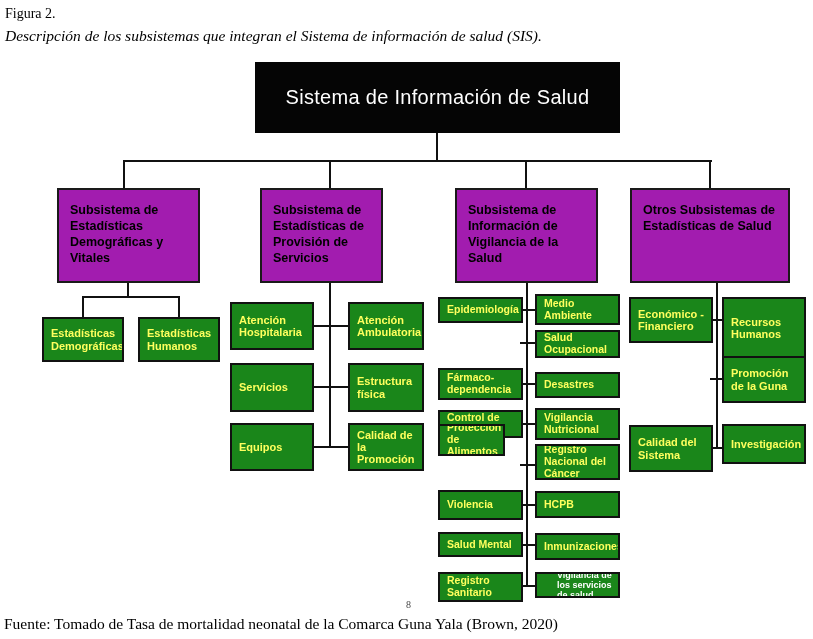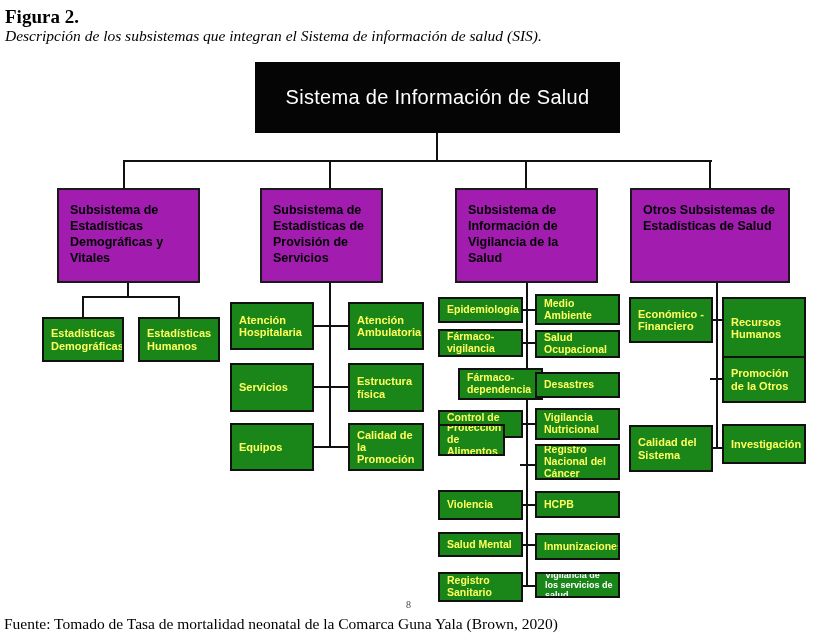--- a/index.html
+++ b/index.html
@@ -1,34 +1,34 @@
 <!DOCTYPE html>
 <html><head>
 <meta charset="utf-8">
 <style>
   html,body{margin:0;padding:0;background:#fff;}
   #page{position:relative;width:813px;height:639px;background:#ffffff;overflow:hidden;
         font-family:"Liberation Sans",sans-serif;}
   .serif{font-family:"Liberation Serif",serif;color:#000;}
-  #fig-label{position:absolute;left:5px;top:6px;font-size:19px;font-weight:bold;}
+  #fig-label{position:absolute;left:5px;top:6px;font-size:14px;font-weight:normal;}
   #fig-caption{position:absolute;left:5px;top:27px;font-size:15.5px;font-style:italic;white-space:nowrap;}
   #source-line{position:absolute;left:4px;top:615px;font-size:15.5px;white-space:nowrap;}
   #page-marker{position:absolute;left:406px;top:599px;font-size:10px;color:#444;}
 
   .root-box{position:absolute;left:255px;top:62px;width:365px;height:71px;background:#050505;
             color:#ffffff;display:flex;align-items:center;justify-content:center;
             font-size:20px;letter-spacing:.3px;}
   .sub-box{position:absolute;background:#a21caf;border:2px solid #1a1a1a;box-sizing:border-box;
            color:#000;font-weight:bold;font-size:12.5px;line-height:1.28;
            padding:12px 8px 0 11px;}
   .node{position:absolute;background:#1a861a;border:2px solid #111;box-sizing:border-box;
         color:#ffff5e;font-weight:bold;font-size:11px;line-height:1.12;
         display:flex;align-items:center;padding:1px 4px 1px 7px;overflow:hidden;}
   .node.sm{font-size:10.5px;}
-  .node.xs{font-size:9px;color:#ffffff;padding-left:8px;}
+  .node.xs{font-size:9px;color:#ffffff;padding-left:20px;}
   .line{position:absolute;background:#111;}
 </style>
 </head>
 <body>
 
 <div id="page">
 
   <div id="fig-label" class="serif">Figura 2.</div>
   <div id="fig-caption" class="serif">Descripción de los subsistemas que integran el Sistema de información de salud (SIS).</div>
 
@@ -71,42 +71,41 @@
   <div class="line" style="left:520px;top:342px;width:16px;height:2px"></div>
   <div class="line" style="left:520px;top:383px;width:16px;height:2px"></div>
   <div class="line" style="left:520px;top:423px;width:16px;height:2px"></div>
   <div class="line" style="left:520px;top:464px;width:16px;height:2px"></div>
   <div class="line" style="left:520px;top:504px;width:16px;height:2px"></div>
   <div class="line" style="left:520px;top:544px;width:16px;height:2px"></div>
   <div class="line" style="left:520px;top:585px;width:16px;height:2px"></div>
 
   <div class="node sm" style="left:438px;top:297px;width:85px;height:26px">Epidemiología</div>
   <div class="node sm" style="left:535px;top:294px;width:85px;height:31px">Medio Ambiente</div>
-  <div class="node sm" style="left:438px;top:329px;width:85px;height:28px">Fármaco-vigilancia</div>
   <div class="node sm" style="left:535px;top:330px;width:85px;height:28px">Salud Ocupacional</div>
-  <div class="node sm" style="left:458px;top:368px;width:85px;height:32px">Fármaco-dependencia</div>
+  <div class="node sm" style="left:438px;top:368px;width:85px;height:32px">Fármaco-dependencia</div>
   <div class="node sm" style="left:535px;top:372px;width:85px;height:26px">Desastres</div>
   <div class="node sm" style="left:438px;top:410px;width:85px;height:28px">Control de Vectores</div>
   <div class="node sm" style="left:535px;top:408px;width:85px;height:32px">Vigilancia Nutricional</div>
   <div class="node sm" style="left:438px;top:424px;width:67px;height:32px">Protección de Alimentos</div>
   <div class="node sm" style="left:535px;top:444px;width:85px;height:36px">Registro Nacional del Cáncer</div>
   <div class="node sm" style="left:438px;top:490px;width:85px;height:30px">Violencia</div>
   <div class="node sm" style="left:535px;top:491px;width:85px;height:27px">HCPB</div>
   <div class="node sm" style="left:438px;top:532px;width:85px;height:25px">Salud Mental</div>
   <div class="node sm" style="left:535px;top:533px;width:85px;height:27px">Inmunizaciones</div>
   <div class="node sm" style="left:438px;top:572px;width:85px;height:30px">Registro Sanitario</div>
   <div class="node xs" style="left:535px;top:572px;width:85px;height:26px">Vigilancia de los servicios de salud</div>
 
   <div class="line" style="left:716px;top:283px;width:2px;height:166px"></div>
   <div class="line" style="left:710px;top:319px;width:14px;height:2px"></div>
   <div class="line" style="left:710px;top:378px;width:14px;height:2px"></div>
   <div class="line" style="left:710px;top:447px;width:14px;height:2px"></div>
 
   <div class="node" style="left:629px;top:297px;width:84px;height:46px">Económico -Financiero</div>
   <div class="node" style="left:722px;top:297px;width:84px;height:62px">Recursos Humanos</div>
-  <div class="node" style="left:722px;top:356px;width:84px;height:47px">Promoción de la Otros</div>
+  <div class="node" style="left:722px;top:356px;width:84px;height:47px">Promoción de la Guna</div>
   <div class="node" style="left:629px;top:425px;width:84px;height:47px">Calidad del Sistema</div>
   <div class="node" style="left:722px;top:424px;width:84px;height:40px">Investigación</div>
 
   <div id="page-marker" class="serif">8</div>
   <div id="source-line" class="serif">Fuente: Tomado de Tasa de mortalidad neonatal de la Comarca Guna Yala (Brown, 2020)</div>
 
 </div>
 
 </body></html>

